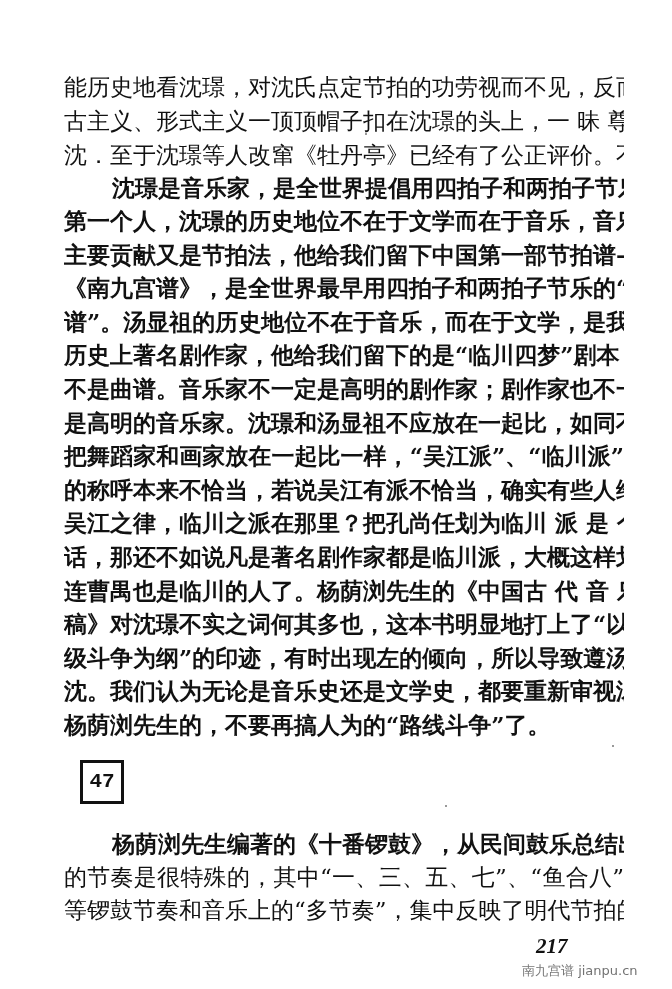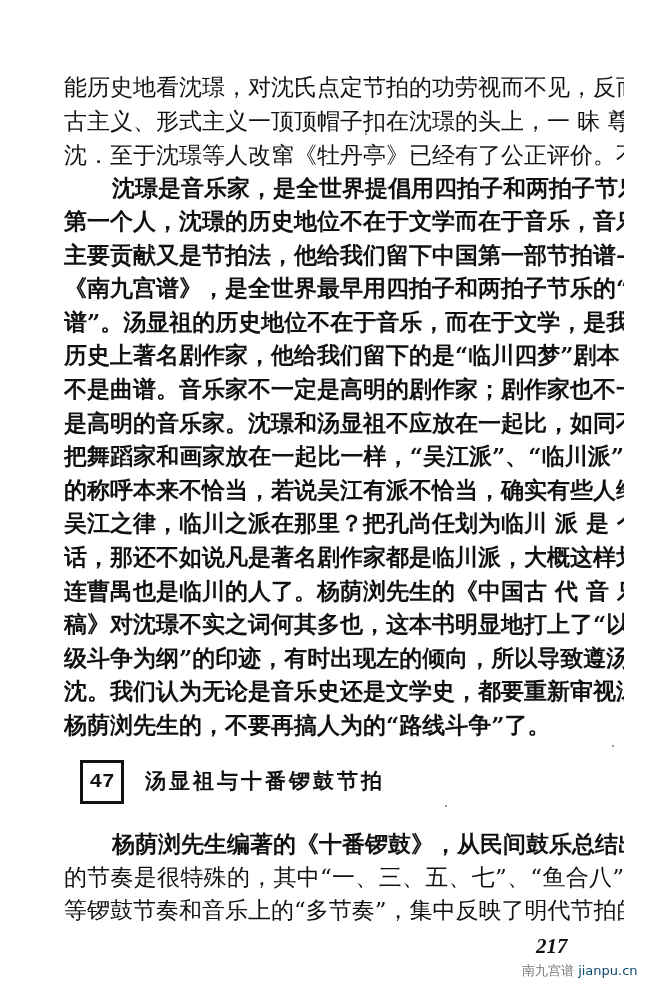--- a/index.html
+++ b/index.html
@@ -27,21 +27,21 @@
     font-weight: bold; letter-spacing: 3px; font-family: "DejaVu Sans", "Liberation Sans", sans-serif;
   }
   .page-number {
     position: absolute; left: 536px; top: 934px; font-size: 21px; font-weight: bold; font-style: italic;
     font-family: "Liberation Serif", serif;
   }
   .watermark {
     position: absolute; left: 522px; top: 962px; font-size: 13px; color: #777;
     font-family: "DejaVu Sans", sans-serif; white-space: nowrap;
   }
-  .watermark .url { color: #0c4a6e; }
+  .watermark .url { color: #737373; }
   .speck { position: absolute; width: 2px; height: 2px; background: #999; }
 </style>
 </head>
 <body>
 
 <div class="page">
 
   <div class="line thin" style="top:72px">能历史地看沈璟，对沈氏点定节拍的功劳视而不见，反而把复</div>
   <div class="line thin" style="top:106px">古主义、形式主义一顶顶帽子扣在沈璟的头上，一 昧 尊 汤 伐</div>
   <div class="line thin" style="top:140px">沈．至于沈璟等人改窜《牡丹亭》已经有了公正评价。不赘述。</div>
@@ -58,21 +58,20 @@
   <div class="line" style="top:475px">的称呼本来不恰当，若说吴江有派不恰当，确实有些人维护</div>
   <div class="line" style="top:508px">吴江之律，临川之派在那里？把孔尚任划为临川 派 是 个 笑</div>
   <div class="line" style="top:542px">话，那还不如说凡是著名剧作家都是临川派，大概这样划法</div>
   <div class="line" style="top:576px">连曹禺也是临川的人了。杨荫浏先生的《中国古 代 音 乐 史</div>
   <div class="line" style="top:609px">稿》对沈璟不实之词何其多也，这本书明显地打上了“以阶</div>
   <div class="line" style="top:643px">级斗争为纲”的印迹，有时出现左的倾向，所以导致遵汤伐</div>
   <div class="line" style="top:676px">沈。我们认为无论是音乐史还是文学史，都要重新审视汤、</div>
   <div class="line short" style="top:710px">杨荫浏先生的，不要再搞人为的“路线斗争”了。</div>
 
   <div class="section-box">47</div>
-  <div class="section-title">汤显祖与十番锣鼓节拍</div>
 
   <div class="line indent" style="top:829px">杨荫浏先生编著的《十番锣鼓》，从民间鼓乐总结出来</div>
   <div class="line thin" style="top:862px">的节奏是很特殊的，其中“一、三、五、七”、“鱼合八”</div>
   <div class="line thin" style="top:895px">等锣鼓节奏和音乐上的“多节奏”，集中反映了明代节拍的</div>
 
   <div class="page-number">217</div>
 
   <div class="watermark">
     <span>南九宫谱</span>
     <span class="url">jianpu.cn</span>

